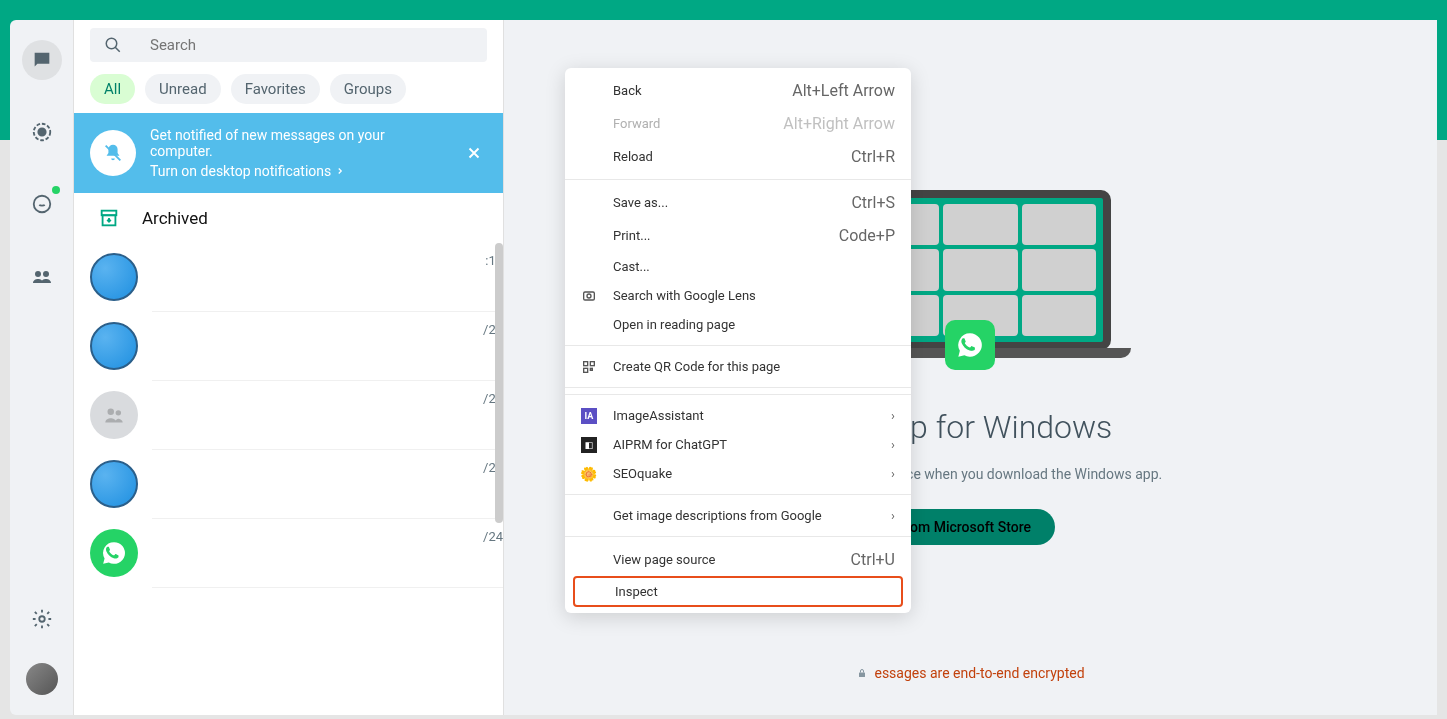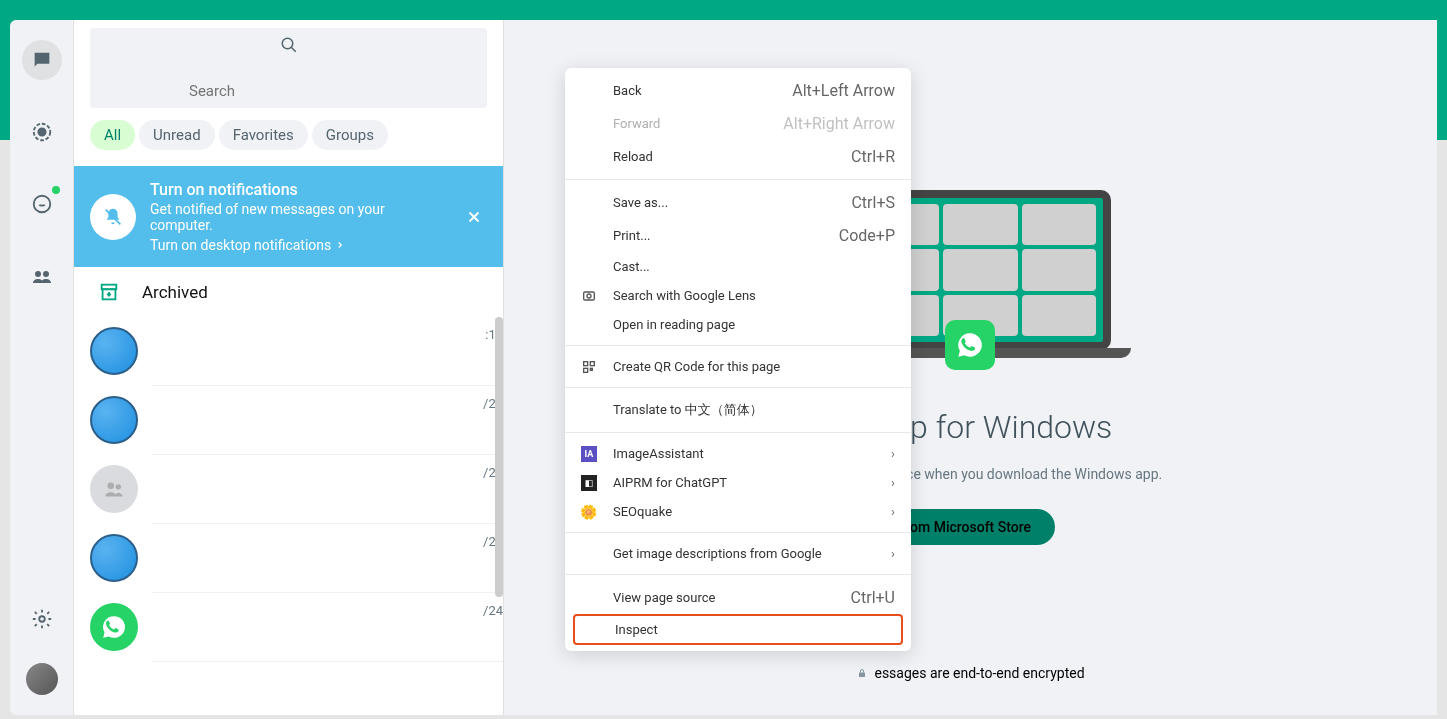--- a/index.html
+++ b/index.html
@@ -13,23 +13,23 @@
 .rail-icon.active { background: #dfe1e3; }
 .rail-bottom { margin-top: auto; margin-bottom: 20px; display: flex; flex-direction: column; align-items: center; gap: 24px; }
 .rail-status-dot { position: absolute; top: 2px; right: 2px; width: 8px; height: 8px; background: #25d366; border-radius: 50%; }
 .rail-avatar { width: 32px; height: 32px; border-radius: 50%; background: linear-gradient(135deg,#888,#555); }
 .chat-panel { width: 430px; background: #fff; display: flex; flex-direction: column; border-right: 1px solid #e0e0e0; }
 .chat-header { display: flex; align-items: center; justify-content: space-between; padding: 16px 20px 8px 24px; }
 .chat-title { font-size: 22px; font-weight: 700; color: #111; }
 .chat-header-actions { display: flex; gap: 24px; color: #54656f; }
 .chat-header-actions > div { cursor: pointer; }
 .search-wrap { padding: 8px 16px; }
-.search-box { display: flex; align-items: center; background: #f0f2f5; border-radius: 4px; padding: 8px 14px; gap: 28px; flex-direction: column; }
+.search-box { display: flex; align-items: center; background: #f0f2f5; border-radius: 4px; padding: 8px 14px; gap: 28px; }
 .search-box input { border: none; background: transparent; outline: none; font-size: 15px; color: #54656f; flex: 1; }
-.filter-row { display: flex; gap: 4px; padding: 4px 16px 16px 16px; }
+.filter-row { display: flex; gap: 10px; padding: 4px 16px 9px 16px; }
 .filter-pill { padding: 6px 14px; border-radius: 18px; background: #f0f2f5; color: #54656f; font-size: 15px; cursor: pointer; }
 .filter-pill.active { background: #d9fdd3; color: #008069; }
 .notification-banner { background: #53bdeb; color: #fff; padding: 14px 16px; display: flex; align-items: center; gap: 14px; position: relative; }
 .bell-circle { width: 46px; height: 46px; background: #fff; border-radius: 50%; display: flex; align-items: center; justify-content: center; color: #53bdeb; flex-shrink: 0; }
 .notif-text { flex: 1; font-size: 14px; }
 .notif-title { font-weight: 500; font-size: 16px; margin-bottom: 2px; }
 .notif-link { display: inline-flex; align-items: center; gap: 4px; margin-top: 4px; }
 .notif-close { cursor: pointer; padding: 4px; }
 .archived-row { display: flex; align-items: center; gap: 22px; padding: 14px 24px; cursor: pointer; }
 .archive-icon { color: #00a884; flex-shrink: 0; }
@@ -47,21 +47,21 @@
 .main-area { flex: 1; background: #f0f2f5; display: flex; flex-direction: column; align-items: center; justify-content: center; position: relative; }
 .promo { text-align: center; color: #41525d; max-width: 560px; }
 .promo-illustration { width: 320px; height: 190px; margin: 0 auto 28px auto; position: relative; }
 .laptop-body { position: absolute; left: 40px; top: 0; width: 260px; height: 160px; background: #00a884; border: 8px solid #444; border-radius: 10px; display: grid; grid-template-columns: 1fr 1fr 1fr; grid-template-rows: 1fr 1fr 1fr; gap: 4px; padding: 6px; }
 .laptop-base { position: absolute; left: 20px; top: 158px; width: 300px; height: 10px; background: #555; border-radius: 0 0 10px 10px; }
 .face-tile { background: #d0d0d0; border-radius: 4px; }
 .whatsapp-overlay { position: absolute; left: 134px; top: 130px; width: 50px; height: 50px; background: #25d366; border-radius: 10px; display: flex; align-items: center; justify-content: center; color: #fff; }
 .promo-title { font-size: 32px; font-weight: 300; color: #41525d; margin-bottom: 18px; }
 .promo-desc { font-size: 14px; color: #667781; line-height: 1.5; margin-bottom: 24px; }
 .download-btn { display: inline-block; background: #008069; color: #000000; padding: 10px 24px; border-radius: 24px; font-size: 14px; font-weight: 500; cursor: pointer; }
-.encrypted-note { position: absolute; bottom: 34px; color: #000000; font-size: 14px; display: flex; align-items: center; gap: 6px; }
+.encrypted-note { position: absolute; bottom: 34px; color: #c2410c; font-size: 14px; display: flex; align-items: center; gap: 6px; }
 .context-menu { position: absolute; left: 565px; top: 56px; width: 346px; background: #fff; border-radius: 6px; box-shadow: 0 4px 20px rgba(0,0,0,0.15); z-index: 100; padding: 6px 0; font-size: 13px; color: #333; }
 .cm-item { display: flex; align-items: center; padding: 7px 16px 7px 48px; cursor: pointer; position: relative; }
 .cm-item.disabled { color: #b0b0b0; cursor: default; }
 .cm-label { flex: 1; }
 .cm-shortcut { color: #666; font-size: 16px; }
 .cm-item.disabled .cm-shortcut { color: #c0c0c0; }
 .cm-icon { position: absolute; left: 16px; width: 16px; height: 16px; display: flex; align-items: center; justify-content: center; font-size: 14px; }
 .cm-icon.ia { background: #5b4fc4; color: #fff; font-size: 9px; font-weight: bold; }
 .cm-icon.aiprm { background: #222; color: #fff; font-size: 9px; }
 .cm-arrow { color: #666; }
@@ -134,21 +134,20 @@
       </div>
 
       <div class="notification-banner">
         <div class="bell-circle">
           <svg width="22" height="22" viewBox="0 0 24 24" fill="#53bdeb">
               <path d="M12 3a5 5 0 0 0-5 5v4l-2 3h14l-2-3V8a5 5 0 0 0-5-5zM10 18a2 2 0 0 0 4 0"></path>
               <line x1="4" y1="4" x2="20" y2="20" stroke="#53bdeb" stroke-width="2"></line>
             </svg>
         </div>
         <div class="notif-text">
-          <div class="notif-title">Turn on notifications</div>
           <div>Get notified of new messages on your computer.</div>
           <div class="notif-link">
             <span>Turn on desktop notifications</span>
             <svg width="10" height="10" viewBox="0 0 24 24" fill="none" stroke="#fff" stroke-width="3">
                 <path d="M9 6l6 6-6 6"></path>
               </svg>
           </div>
         </div>
         <div class="notif-close">
           <svg width="18" height="18" viewBox="0 0 24 24" fill="none" stroke="#fff" stroke-width="2.5">
@@ -302,23 +301,20 @@
         <svg width="16" height="16" viewBox="0 0 24 24" fill="none" stroke="#555" stroke-width="2">
             <rect x="4" y="4" width="6" height="6"></rect>
             <rect x="14" y="4" width="6" height="6"></rect>
             <rect x="4" y="14" width="6" height="6"></rect>
             <rect x="14" y="14" width="3" height="3"></rect>
           </svg>
       </span>
       <span class="cm-label">Create QR Code for this page</span>
     </div>
     <div class="cm-divider"></div>
-    <div class="cm-item">
-      <span class="cm-label">Translate to 中文（简体）</span>
-    </div>
     <div class="cm-divider"></div>
     <div class="cm-item">
       <span class="cm-icon ia">IA</span>
       <span class="cm-label">ImageAssistant</span>
       <span class="cm-arrow">›</span>
     </div>
     <div class="cm-item">
       <span class="cm-icon aiprm">◧</span>
       <span class="cm-label">AIPRM for ChatGPT</span>
       <span class="cm-arrow">›</span>

